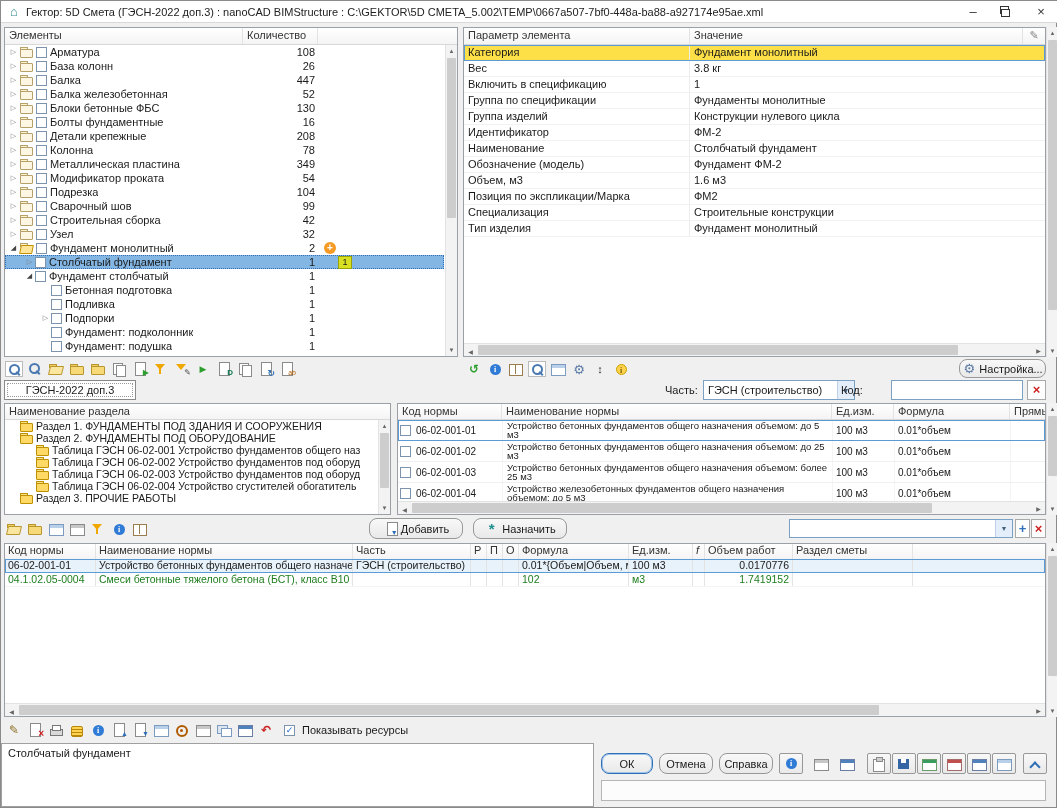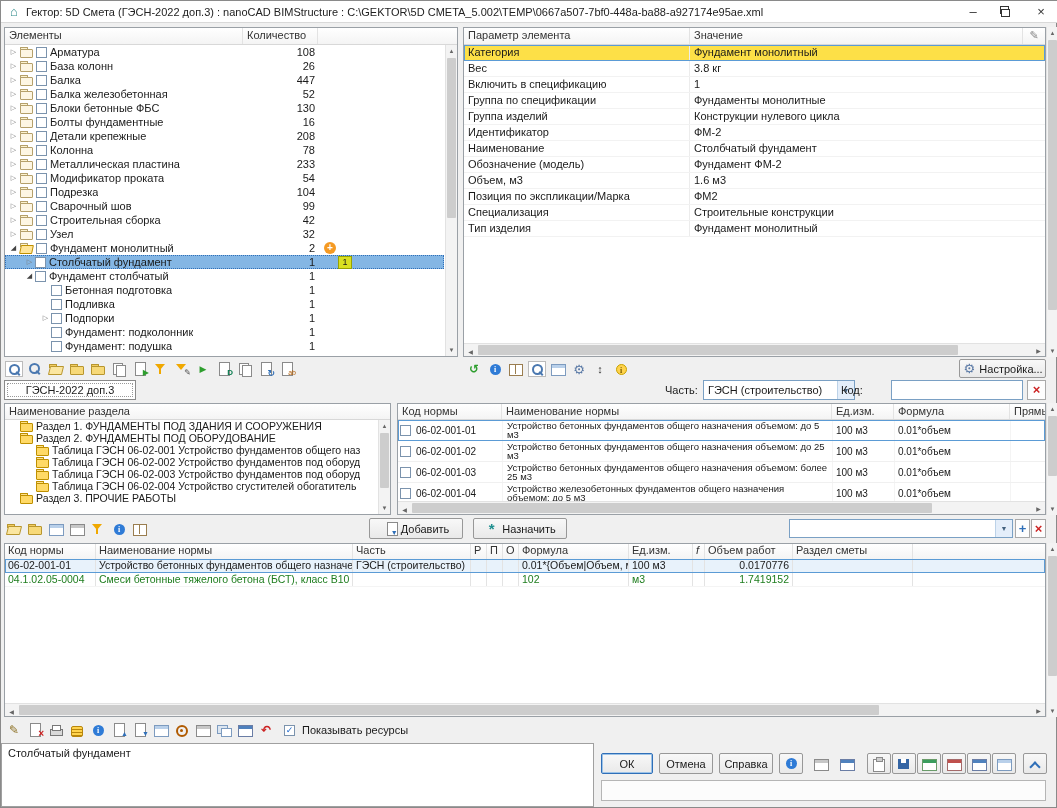--- a/index.html
+++ b/index.html
@@ -146,21 +146,21 @@
   .vscroll{position:absolute;width:12px;background:#f3f3f3;border-left:1px solid #e2e2e2;box-sizing:border-box}
   .hscroll{position:absolute;height:13px;background:#f3f3f3;border-top:1px solid #e2e2e2;box-sizing:border-box}
   .sbv-btn{height:12px;display:flex;align-items:center;justify-content:center;font-size:6px;color:#666}
   .sbh-btn{width:13px;height:100%;display:inline-flex;align-items:center;justify-content:center;font-size:6px;color:#666}
   .sb-thumb-v{position:absolute;left:1px;right:1px;background:#cdcdcd;border-radius:1px}
   .sb-thumb-h{position:absolute;top:1px;bottom:1px;background:#cdcdcd;border-radius:1px}
   .sbv-bottom{position:absolute;bottom:0;left:0;right:0}
   .sbh-right{position:absolute;right:0;top:0}
 
   
-  .btn{position:absolute;height:21px;background:linear-gradient(#f8f8f8,#e9e9e9);border:1px solid #989898;border-radius:2px;
+  .btn{position:absolute;height:21px;background:linear-gradient(#f8f8f8,#e9e9e9);border:1px solid #989898;border-radius:8px;
       display:flex;align-items:center;justify-content:center;box-sizing:border-box;gap:3px;padding:0 6px;cursor:default}
   .btn-default{border:1px solid #2f6fb8;box-shadow:inset 0 0 0 1px #9cc3e8}
   .combo{position:absolute;background:#fff;border:1px solid #7aa0c4;box-sizing:border-box;display:flex;align-items:center}
   .combo .val{flex:1;padding:0 4px;overflow:hidden;white-space:nowrap}
   .combo .arrow{width:16px;height:100%;background:#e4eefa;border-left:1px solid #bcd2e8;display:flex;align-items:center;justify-content:center;font-size:7px;color:#44627f}
   .textinput{position:absolute;background:#fff;border:1px solid #7aa0c4;box-sizing:border-box}
   .smallbtn{position:absolute;background:#fdfdfd;border:1px solid #a9a9a9;box-sizing:border-box;display:flex;align-items:center;justify-content:center}
   .tab{position:absolute;left:3px;top:379px;width:132px;height:20px;background:#fff;border:1px solid #8a8a8a;
       display:flex;align-items:center;justify-content:center;box-sizing:border-box}
   .tab::after{content:"";position:absolute;inset:2px;border:1px dotted #999}
@@ -265,21 +265,21 @@
           <span class="lbl">Колонна</span>
           <span class="cnt">78</span>
 
         </div>
 
         <div class="trow" data-lvl="0" data-exp="c" data-folder="c">
           <span class="exp"></span>
           <span class="fold"></span>
           <span class="cb"></span>
           <span class="lbl">Металлическая пластина</span>
-          <span class="cnt">233</span>
+          <span class="cnt">349</span>
 
         </div>
 
         <div class="trow" data-lvl="0" data-exp="c" data-folder="c">
           <span class="exp"></span>
           <span class="fold"></span>
           <span class="cb"></span>
           <span class="lbl">Модификатор проката</span>
           <span class="cnt">54</span>
 

